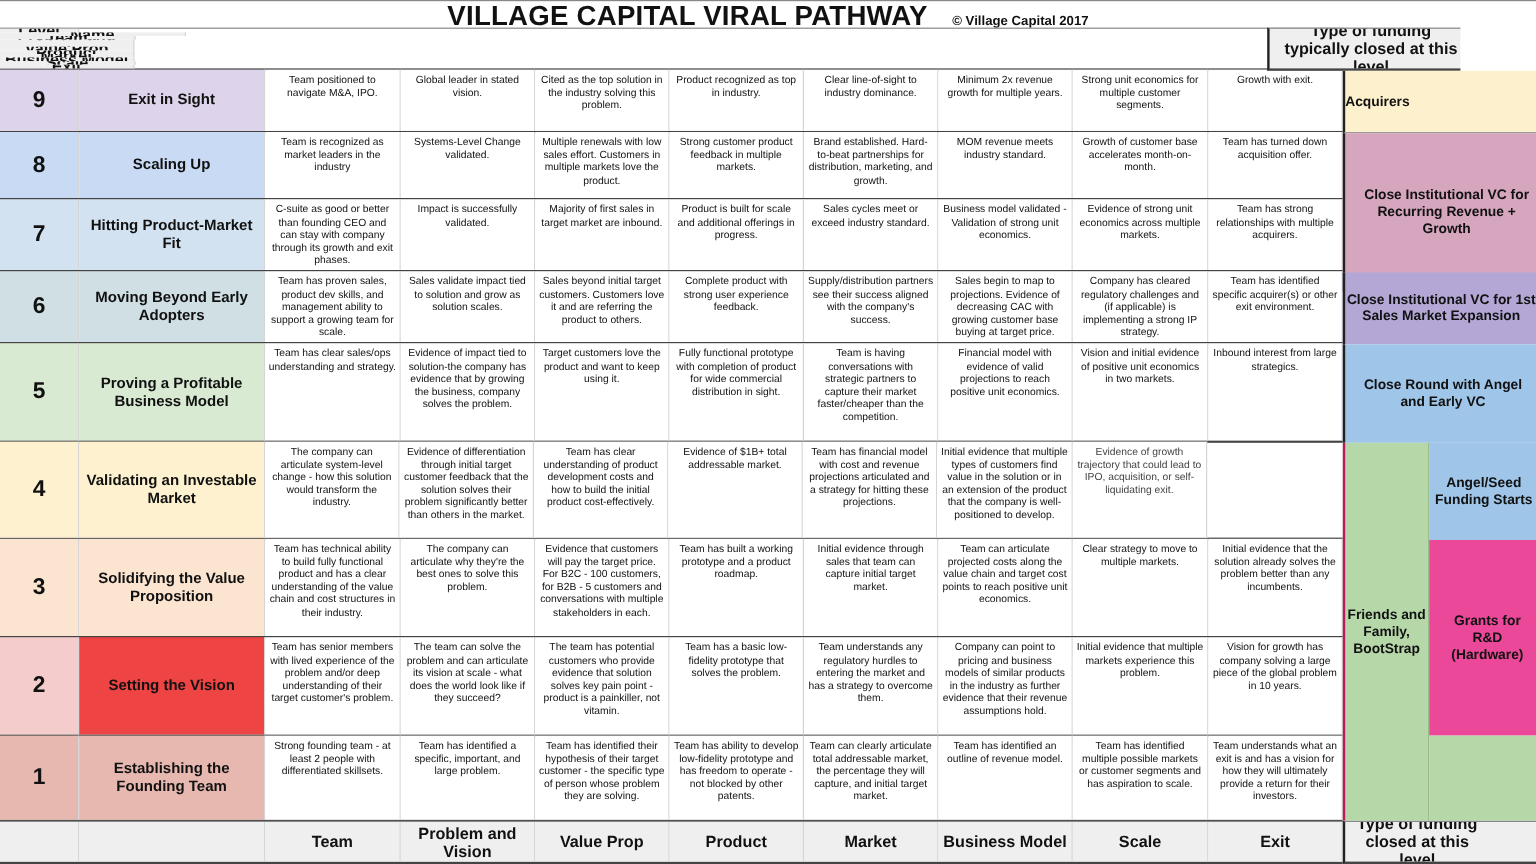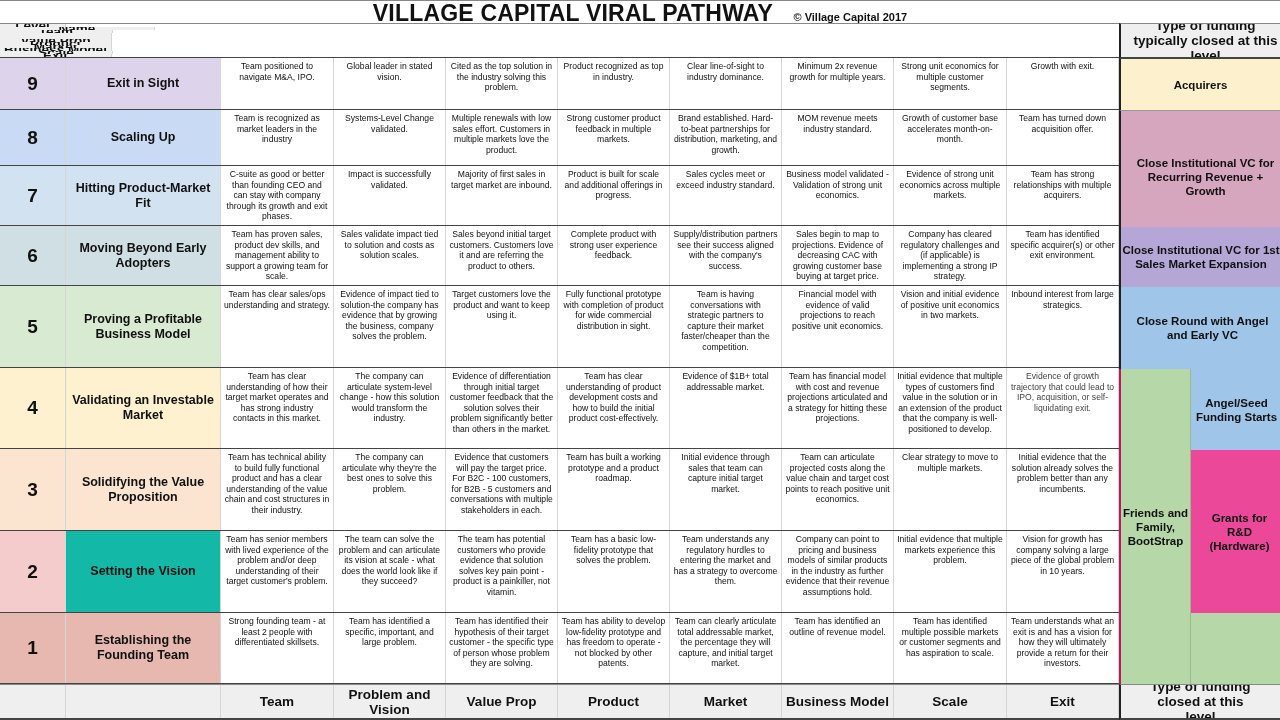--- a/index.html
+++ b/index.html
@@ -10,21 +10,21 @@
   .grid { position:absolute; left:0; top:23px; width:1119px; }
   .row { position:absolute; left:0; width:1119px; display:flex; border-bottom:2px solid #444; box-sizing:border-box; }
   .cell { box-sizing:border-box; border-right:1px solid #d5d5d5; display:flex; justify-content:center; text-align:center; overflow:hidden; }
   .hdr .cell { background:#efefef; align-items:center; font-weight:bold; font-size:13.5px; line-height:15px; }
   .hdr { border-top:1px solid #888; border-bottom:2px solid #444; }
   .lvl { width:66px; font-weight:bold; font-size:19px; align-items:center; }
   .nm { width:155px; font-weight:bold; font-size:12.5px; line-height:15px; align-items:center; padding:0 4px; }
   .c { width:112px; font-size:8.6px; line-height:10.6px; align-items:flex-start; padding:3px 3px 0 3px; background:#fff; }
   .c.grey { color:#444; }
   .w113 { width:113px; }
-  .fund { position:absolute; box-sizing:border-box; display:flex; align-items:center; justify-content:center; text-align:center; font-weight:bold; font-size:11.5px; line-height:14px; white-space:nowrap; overflow:hidden; }
+  .fund { position:absolute; box-sizing:border-box; display:flex; align-items:center; text-align:center; font-weight:bold; font-size:11.5px; line-height:14px; white-space:nowrap; overflow:hidden; }
   .fund-hdr { background:#efefef; font-size:13.5px; line-height:15px; border-top:1px solid #888; border-bottom:2px solid #444; border-left:2px solid #222; }
 </style>
 </head>
 <body>
 
 <div class="title">
   <span class="main">VILLAGE CAPITAL VIRAL PATHWAY</span>
   <span class="copy">© Village Capital 2017</span>
 </div>
 
@@ -79,21 +79,21 @@
     <div class="cell c">Sales cycles meet or exceed industry standard.</div>
     <div class="cell c">Business model validated - Validation of strong unit economics.</div>
     <div class="cell c w113">Evidence of strong unit economics across multiple markets.</div>
     <div class="cell c">Team has strong relationships with multiple acquirers.</div>
   </div>
 
   <div class="row" style="top:203px;height:61px;">
     <div class="cell lvl" style="background:#d0dfe4;">6</div>
     <div class="cell nm" style="background:#d0dfe4;">Moving Beyond Early Adopters</div>
     <div class="cell c w113">Team has proven sales, product dev skills, and management ability to support a growing team for scale.</div>
-    <div class="cell c">Sales validate impact tied to solution and costs as solution scales.</div>
+    <div class="cell c">Sales validate impact tied to solution and grow as solution scales.</div>
     <div class="cell c">Sales beyond initial target customers. Customers love it and are referring the product to others.</div>
     <div class="cell c">Complete product with strong user experience feedback.</div>
     <div class="cell c">Supply/distribution partners see their success aligned with the company's success.</div>
     <div class="cell c">Sales begin to map to projections. Evidence of decreasing CAC with growing customer base buying at target price.</div>
     <div class="cell c w113">Company has cleared regulatory challenges and (if applicable) is implementing a strong IP strategy.</div>
     <div class="cell c">Team has identified specific acquirer(s) or other exit environment.</div>
   </div>
 
   <div class="row" style="top:263px;height:83px;">
     <div class="cell lvl" style="background:#d9ead3;">5</div>
@@ -104,21 +104,20 @@
     <div class="cell c">Fully functional prototype with completion of product for wide commercial distribution in sight.</div>
     <div class="cell c">Team is having conversations with strategic partners to capture their market faster/cheaper than the competition.</div>
     <div class="cell c">Financial model with evidence of valid projections to reach positive unit economics.</div>
     <div class="cell c w113">Vision and initial evidence of positive unit economics in two markets.</div>
     <div class="cell c">Inbound interest from large strategics.</div>
   </div>
 
   <div class="row" style="top:345px;height:82px;">
     <div class="cell lvl" style="background:#fdf1cf;">4</div>
     <div class="cell nm" style="background:#fdf1cf;">Validating an Investable Market</div>
-    <div class="cell c w113">Team has clear understanding of how their target market operates and has strong industry contacts in this market.</div>
     <div class="cell c">The company can articulate system-level change - how this solution would transform the industry.</div>
     <div class="cell c">Evidence of differentiation through initial target customer feedback that the solution solves their problem significantly better than others in the market.</div>
     <div class="cell c">Team has clear understanding of product development costs and how to build the initial product cost-effectively.</div>
     <div class="cell c">Evidence of $1B+ total addressable market.</div>
     <div class="cell c">Team has financial model with cost and revenue projections articulated and a strategy for hitting these projections.</div>
     <div class="cell c w113">Initial evidence that multiple types of customers find value in the solution or in an extension of the product that the company is well-positioned to develop.</div>
     <div class="cell c grey">Evidence of growth trajectory that could lead to IPO, acquisition, or self-liquidating exit.</div>
   </div>
 
   <div class="row" style="top:426px;height:83px;">
@@ -129,21 +128,21 @@
     <div class="cell c">Evidence that customers will pay the target price. For B2C - 100 customers, for B2B - 5 customers and conversations with multiple stakeholders in each.</div>
     <div class="cell c">Team has built a working prototype and a product roadmap.</div>
     <div class="cell c">Initial evidence through sales that team can capture initial target market.</div>
     <div class="cell c">Team can articulate projected costs along the value chain and target cost points to reach positive unit economics.</div>
     <div class="cell c w113">Clear strategy to move to multiple markets.</div>
     <div class="cell c">Initial evidence that the solution already solves the problem better than any incumbents.</div>
   </div>
 
   <div class="row" style="top:508px;height:83px;">
     <div class="cell lvl" style="background:#f4cccc;">2</div>
-    <div class="cell nm" style="background:#14b8a6;">Setting the Vision</div>
+    <div class="cell nm" style="background:#ef4444;">Setting the Vision</div>
     <div class="cell c w113">Team has senior members with lived experience of the problem and/or deep understanding of their target customer's problem.</div>
     <div class="cell c">The team can solve the problem and can articulate its vision at scale - what does the world look like if they succeed?</div>
     <div class="cell c">The team has potential customers who provide evidence that solution solves key pain point - product is a painkiller, not vitamin.</div>
     <div class="cell c">Team has a basic low-fidelity prototype that solves the problem.</div>
     <div class="cell c">Team understands any regulatory hurdles to entering the market and has a strategy to overcome them.</div>
     <div class="cell c">Company can point to pricing and business models of similar products in the industry as further evidence that their revenue assumptions hold.</div>
     <div class="cell c w113">Initial evidence that multiple markets experience this problem.</div>
     <div class="cell c">Vision for growth has company solving a large piece of the global problem in 10 years.</div>
   </div>
 
@@ -167,21 +166,21 @@
     <div class="cell" style="width:112px;">Problem and Vision</div>
     <div class="cell" style="width:112px;">Value Prop</div>
     <div class="cell" style="width:112px;">Product</div>
     <div class="cell" style="width:112px;">Market</div>
     <div class="cell" style="width:112px;">Business Model</div>
     <div class="cell" style="width:113px;">Scale</div>
     <div class="cell" style="width:112px;">Exit</div>
   </div>
 </div>
 
-<div class="fund fund-hdr" style="left:1119px;top:23px;width:161px;height:36px;white-space:normal;justify-content:flex-start;padding-left:10px;">
+<div class="fund fund-hdr" style="left:1056px;top:23px;width:161px;height:36px;white-space:normal;justify-content:flex-start;padding-left:10px;">
   <span style="display:block;width:170px;">Type of funding typically closed at this level</span>
 </div>
 <div class="fund" style="left:1119px;top:59px;width:161px;height:52px;background:#fdf1cd;border-left:2px solid #222;border-bottom:1px solid #999;">
   <span>Acquirers</span>
 </div>
 <div class="fund" style="left:1119px;top:111px;width:161px;height:132px;background:#d5a6bd;border-left:2px solid #222;white-space:normal;justify-content:flex-start;padding-left:10px;">
   <span style="display:block;width:175px;">Close Institutional VC for Recurring Revenue + Growth</span>
 </div>
 <div class="fund" style="left:1119px;top:227px;width:161px;height:60px;background:#b4a7d6;border-left:2px solid #222;white-space:normal;justify-content:flex-start;padding-left:1px;">
   <span style="display:block;width:185px;">Close Institutional VC for 1st Sales Market Expansion</span>

